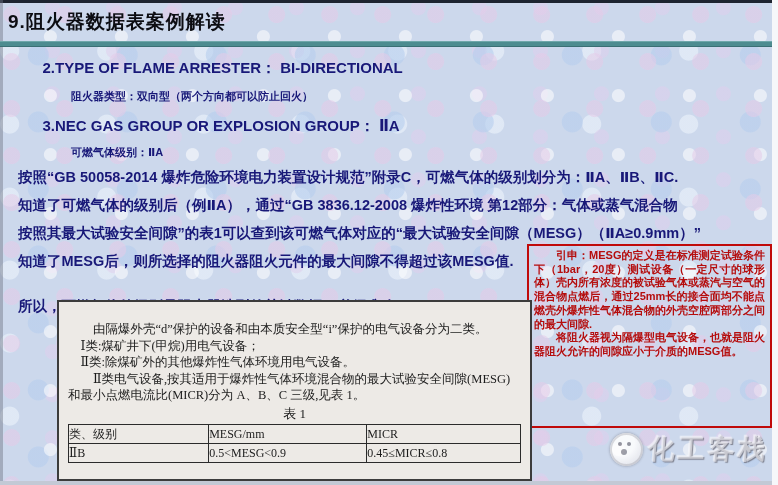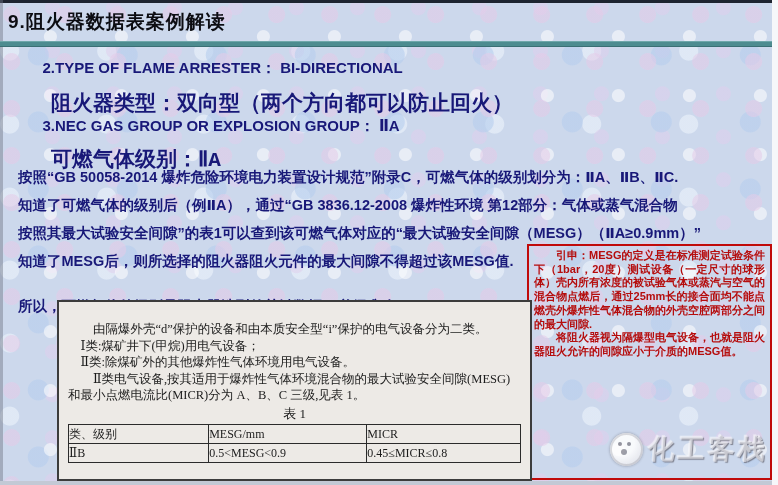--- a/index.html
+++ b/index.html
@@ -18,27 +18,27 @@
   .top-edge{position:absolute;left:0;top:0;width:778px;height:3px;background:#1d2430;}
   .right-edge{position:absolute;right:0;top:0;width:6px;height:485px;background:#f6f7fa;}
   .bottom-edge{position:absolute;left:0;bottom:0;width:772px;height:4px;background:#c3c9d5;}
   .left-edge{position:absolute;left:0;top:0;width:3px;height:485px;background:rgba(110,118,134,0.45);}
 
   .title{position:absolute;left:8px;top:9px;font-size:19px;font-weight:bold;color:#0c0d12;letter-spacing:1px;white-space:nowrap;}
   .divider{position:absolute;left:0;top:41px;width:772px;height:6px;background:#4d8c90;border-top:1px solid #6fa7aa;border-bottom:1px solid #3a6f74;box-sizing:border-box;}
 
   .nav-item{position:absolute;color:#181878;font-weight:bold;font-size:15px;white-space:nowrap;text-align:right;}
   .nav-item .num{display:inline-block;width:27px;}
-  .subline{position:absolute;left:51px;color:#181878;font-weight:bold;font-size:21px;white-space:nowrap;font-family:Liberation Mono, monospace;}
+  .subline{position:absolute;left:71px;color:#181878;font-weight:bold;font-size:11px;white-space:nowrap;}
 
   .para-line{position:absolute;left:18px;width:752px;color:#181878;font-weight:bold;font-size:14.5px;white-space:nowrap;overflow:hidden;}
   .para-line.clipped{width:506px;}
 
   .note-box{
-    position:absolute;left:527px;top:244px;width:245px;height:236px;box-sizing:border-box;
+    position:absolute;left:527px;top:244px;width:245px;height:184px;box-sizing:border-box;
     border:2px solid #c00a0a;padding:3px 5px 2px;overflow:hidden;
     color:#b50d0d;font-weight:bold;font-size:11px;line-height:13.7px;text-align:justify;
   }
   .note-box p{margin:0;text-indent:2em;}
 
   .excerpt{
     position:absolute;left:57px;top:300px;width:475px;height:181px;box-sizing:border-box;
     background:#edeae6;border:2px solid #3c3c3c;padding:19px 9px 0;overflow:hidden;
     font-family:"Liberation Serif","DejaVu Serif",serif;color:#1c1c1c;
     font-size:12.5px;line-height:16.5px;

